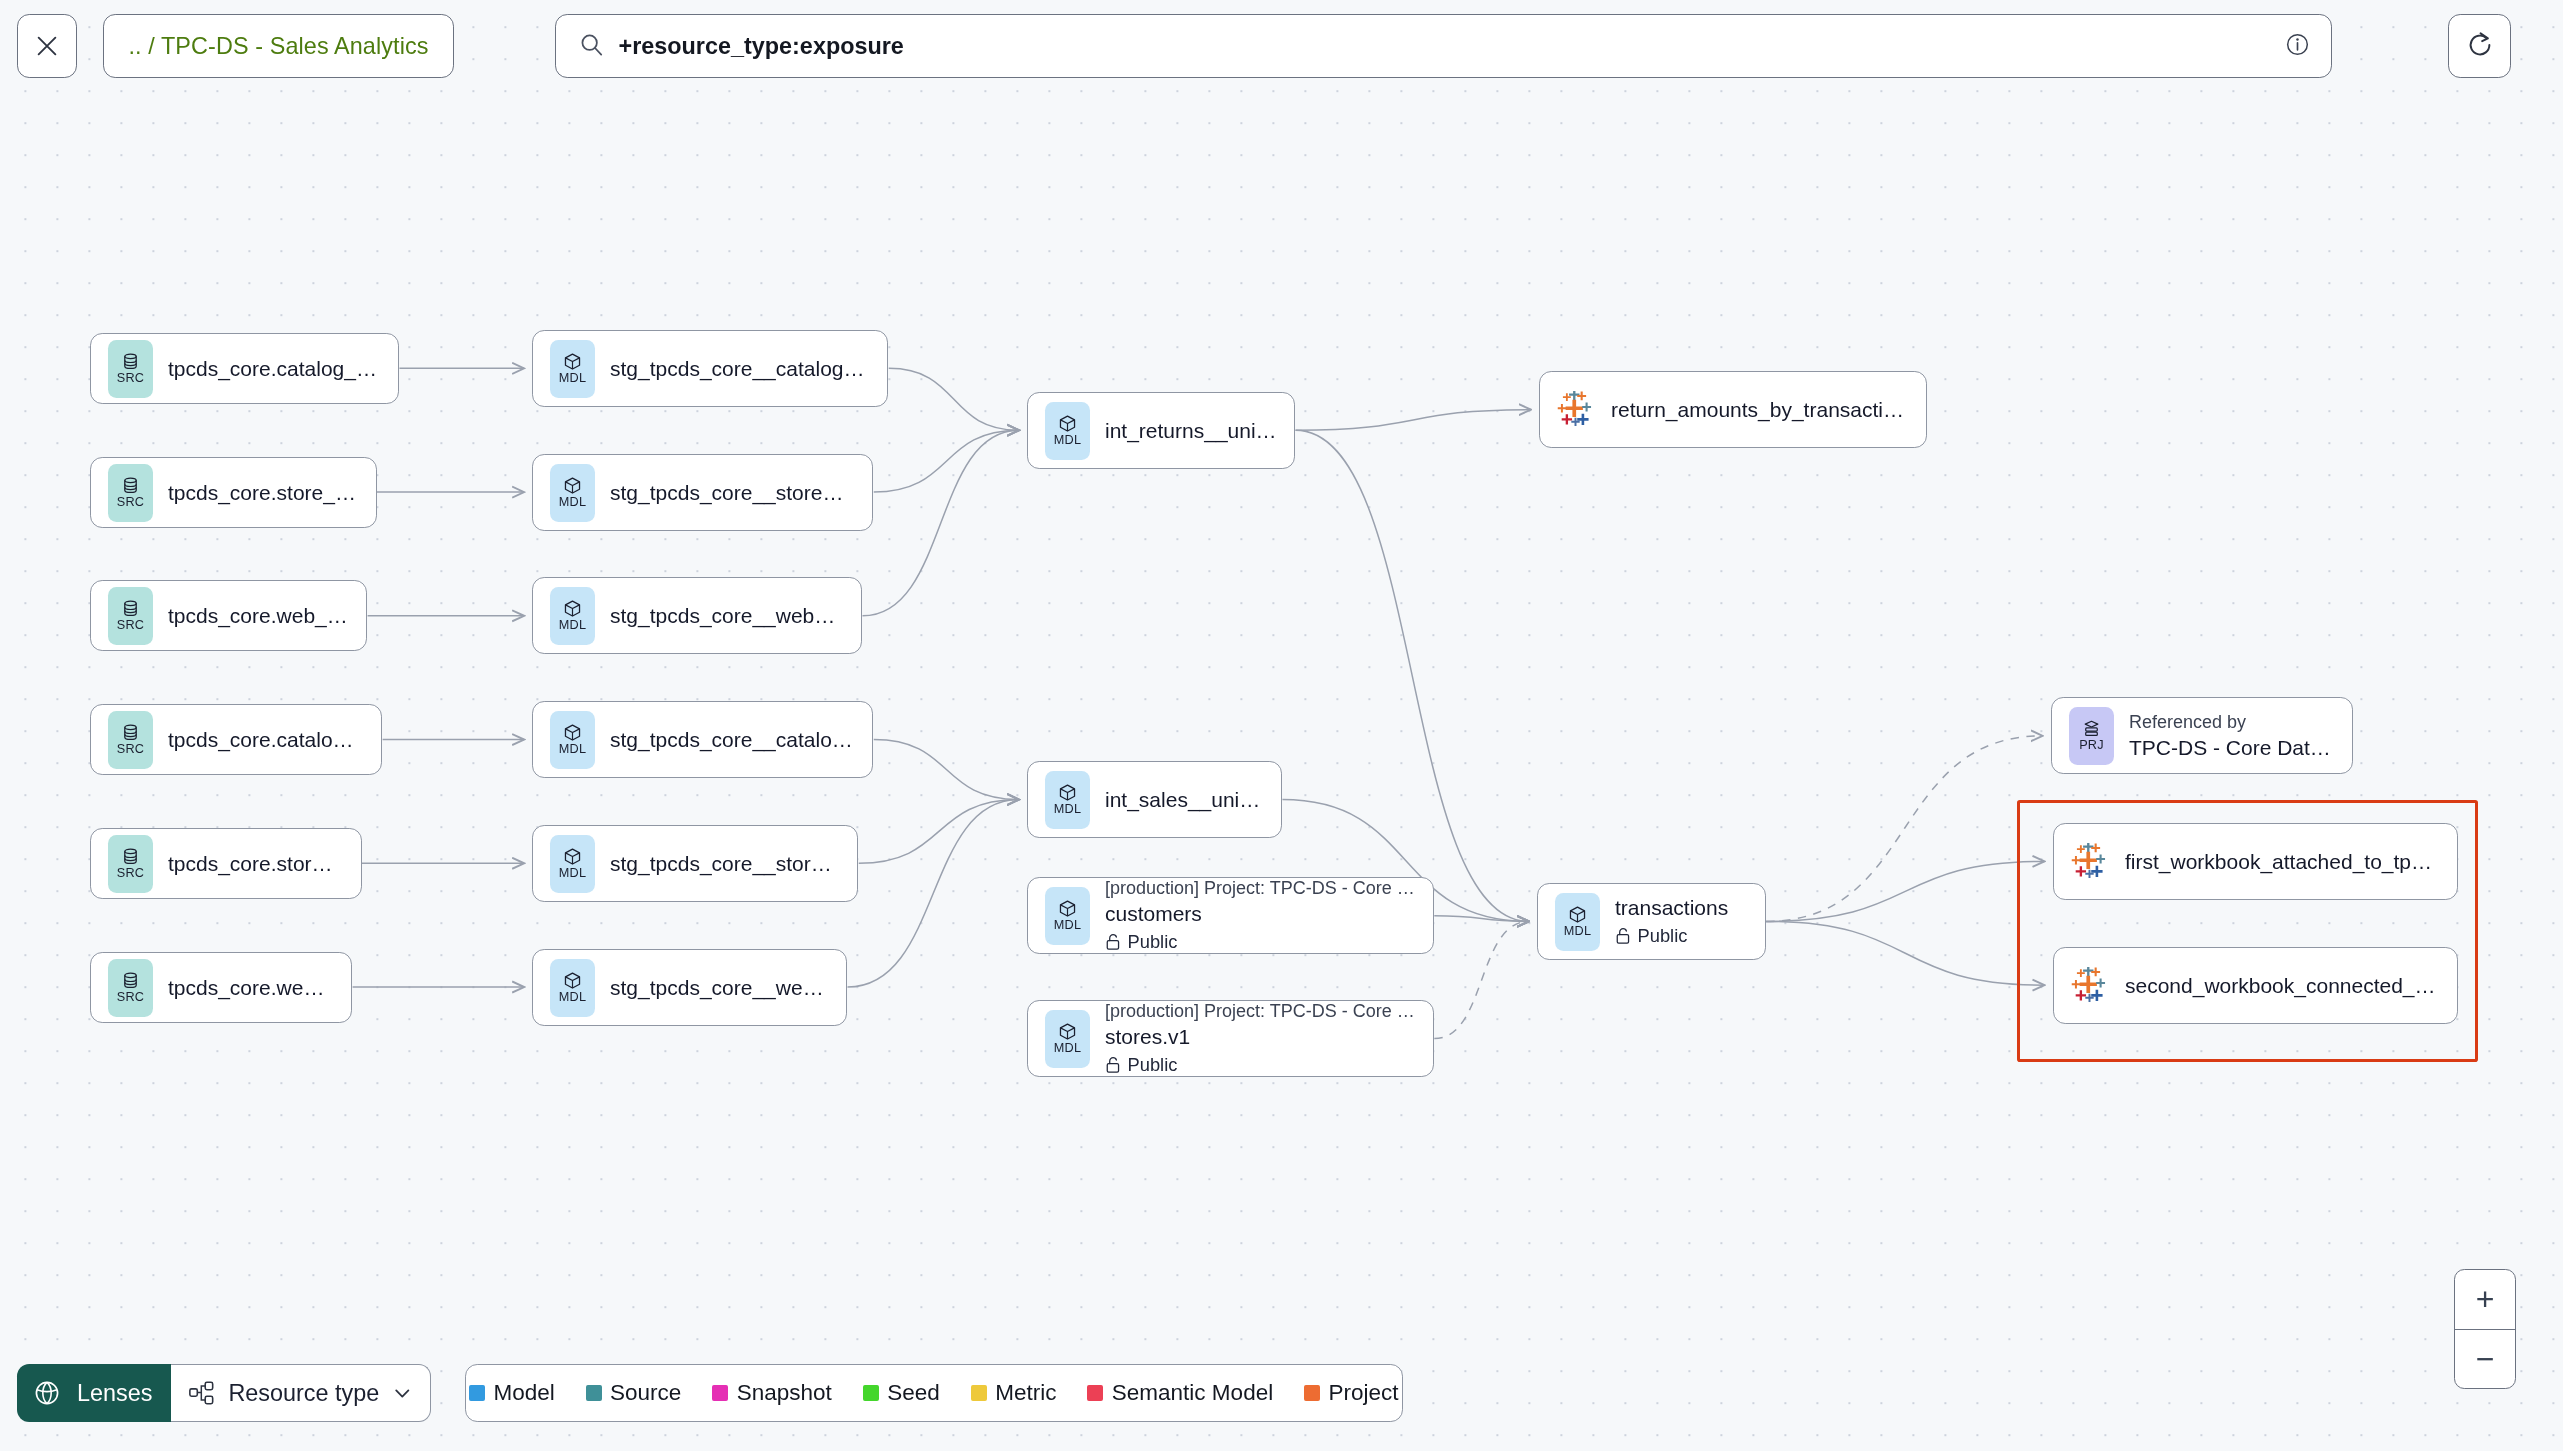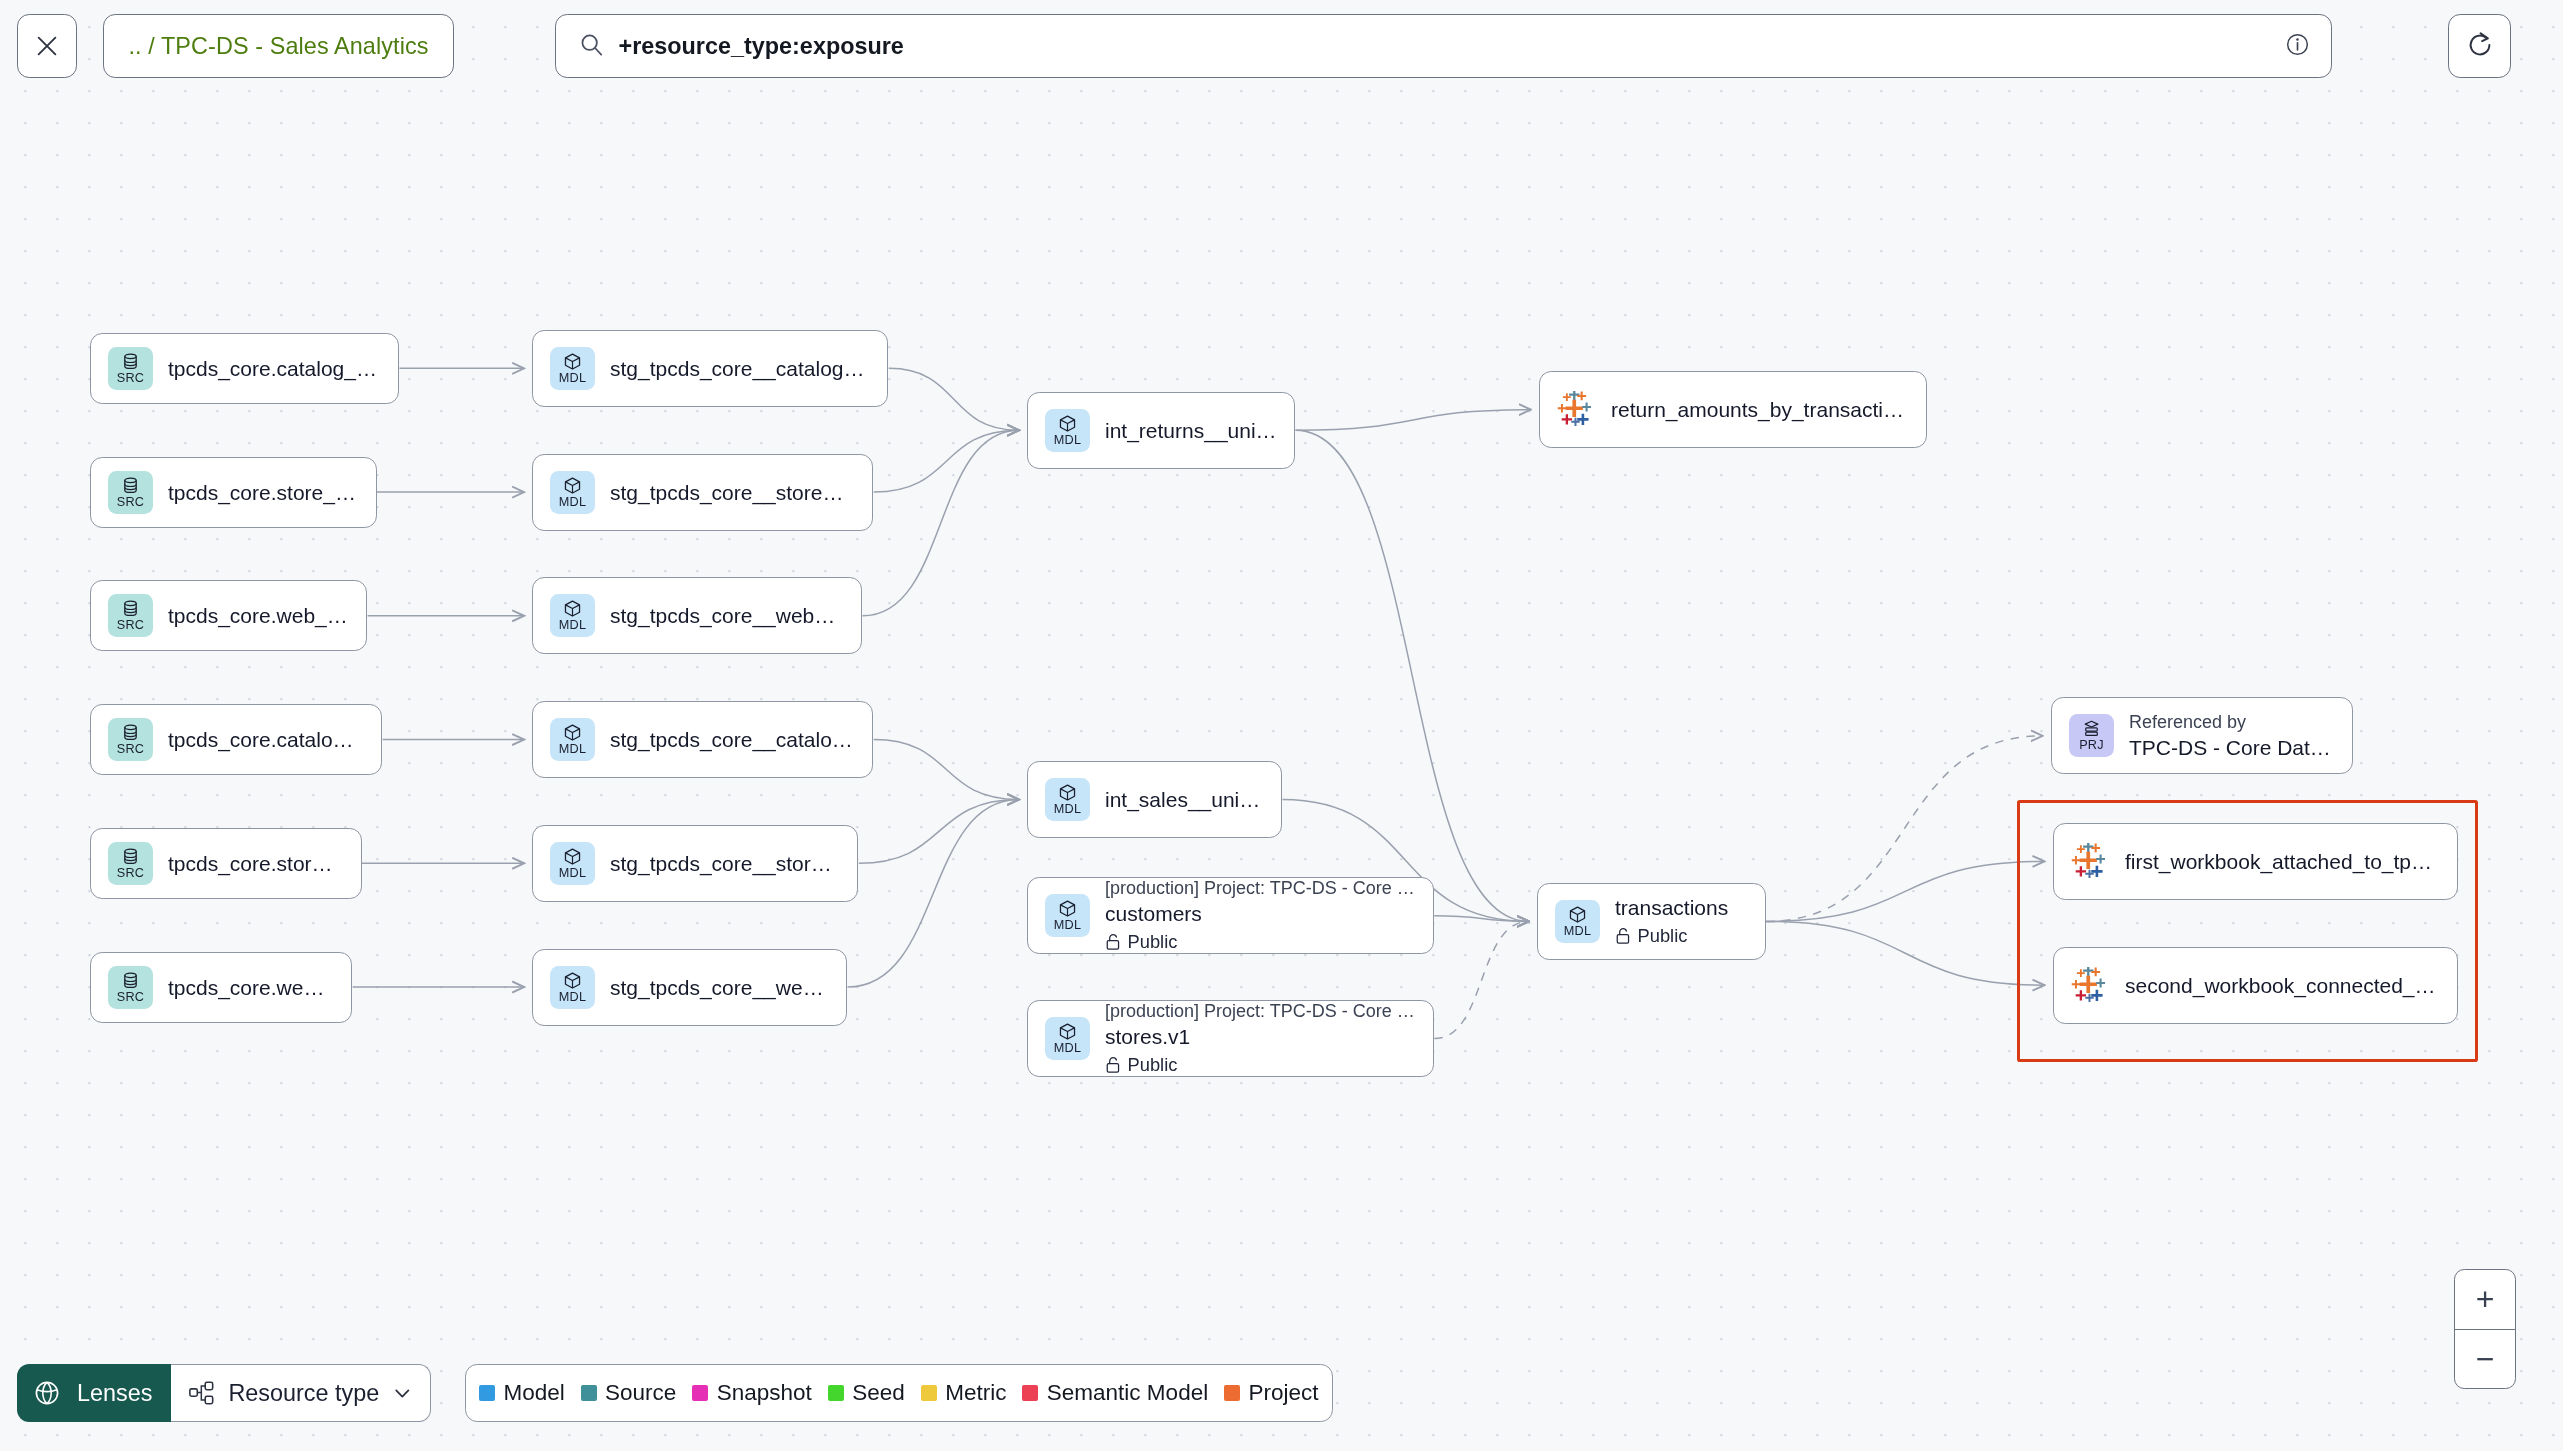--- a/index.html
+++ b/index.html
@@ -88,21 +88,21 @@
     background: #ffffff;
     border: 1.3px solid #8f96a3;
     border-radius: 12.2px;
     display: flex; align-items: center;
     padding: 0 17px;
     cursor: pointer;
     z-index: 10;
   }
   .node .badge {
     flex: 0 0 auto;
-    width: 45px; height: 43px;
+    width: 45px; height: 58px;
     border-radius: 8.4px;
     display: flex; flex-direction: column;
     align-items: center; justify-content: center;
     margin-right: 15px;
   }
   .badge.src { background: #b4e2de; }
   .badge.mdl { background: #c6e5f8; }
   .badge.prj { background: #c7c8f5; }
   .badge .bico { display:block; height: 19px; margin-bottom: 0.9px; }
   .badge .btxt {
@@ -160,21 +160,21 @@
   }
   .restype-btn svg { display:block; }
 
   .legend {
     position: absolute; left: 465px; top: 1364px;
     height: 58px;
     background: #ffffff;
     border: 1.4px solid #8f96a3;
     border-radius: 12.2px;
     display: flex; align-items: center;
-    padding: 0 13px; gap: 16px; z-index: 40;
+    padding: 0 3px; gap: 31px; z-index: 40;
   }
   .legend .item { display: flex; align-items: center; gap: 8.4px; cursor: pointer; }
   .legend .sw { width: 16px; height: 16px; border-radius: 1.9px; flex: 0 0 auto; }
   .legend .lbl { font-size: 22.5px; color: #141821; white-space: nowrap; }
 
   .zoomctl {
     position: absolute; left: 2454px; top: 1269px;
     width: 62px; height: 120px;
     background: #ffffff;
     border: 1.4px solid #6b7280;

